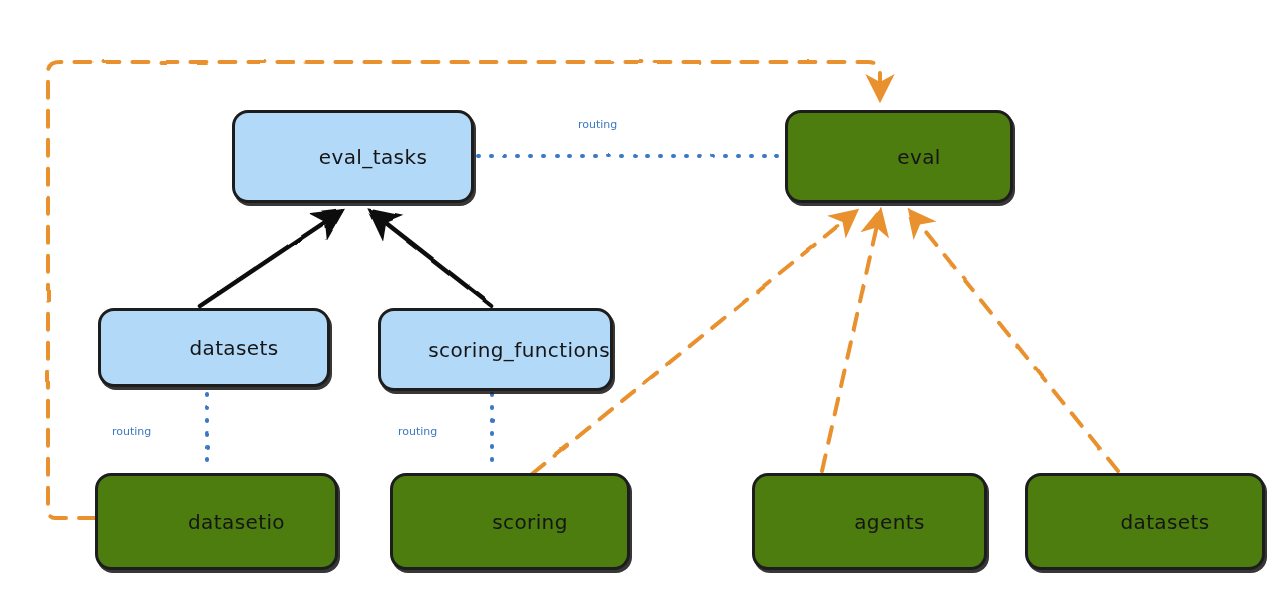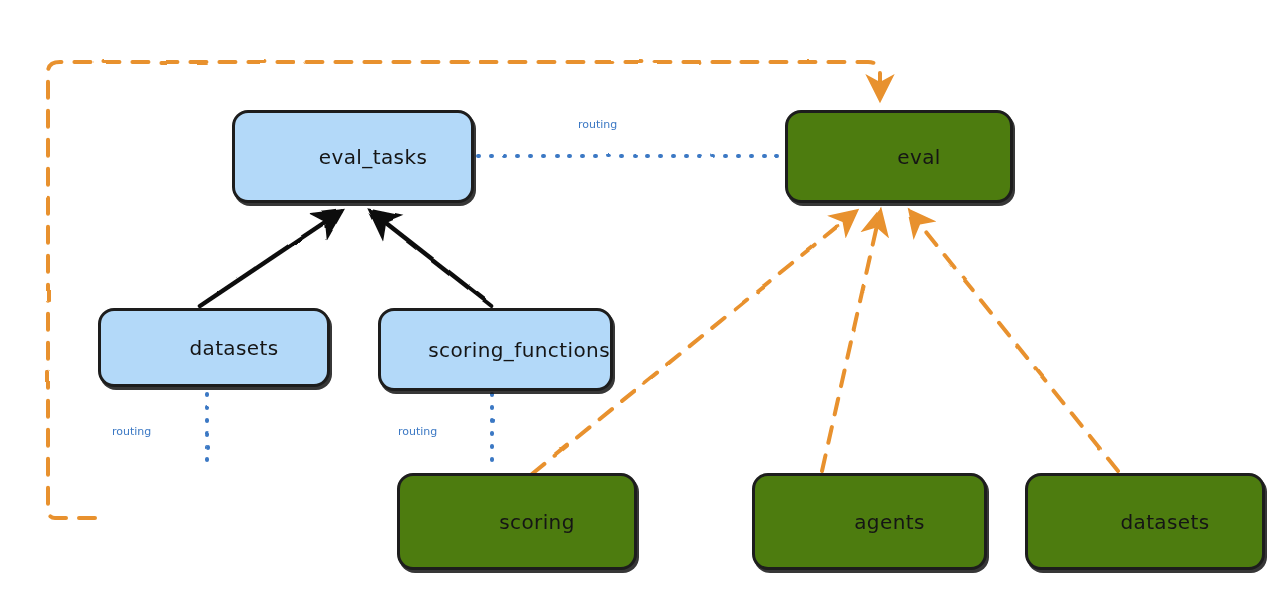--- a/index.html
+++ b/index.html
@@ -111,22 +111,25 @@
   </div>
 
   <div class="node api" style="left:98px; top:308px; width:232px; height:79px;">
     <span class="node-label">datasets</span>
   </div>
 
   <div class="node api" style="left:378px; top:308px; width:235px; height:83px;justify-content:flex-end;">
     <span class="node-label">scoring_functions</span>
   </div>
 
+  <div class="node provider" style="left:95px; top:473px; width:243px; height:97px;">
+    <span class="node-label">datasetio</span>
+  </div>
 
-  <div class="node provider" style="left:390px; top:473px; width:240px; height:97px;margin-left:7px;">
+  <div class="node provider" style="left:390px; top:473px; width:240px; height:97px;">
     <span class="node-label">scoring</span>
   </div>
 
   <div class="node provider" style="left:710px; top:473px; width:235px; height:97px;margin-left:42px;">
     <span class="node-label">agents</span>
   </div>
 
   <div class="node provider" style="left:1025px; top:473px; width:240px; height:97px;">
     <span class="node-label">datasets</span>
   </div>

